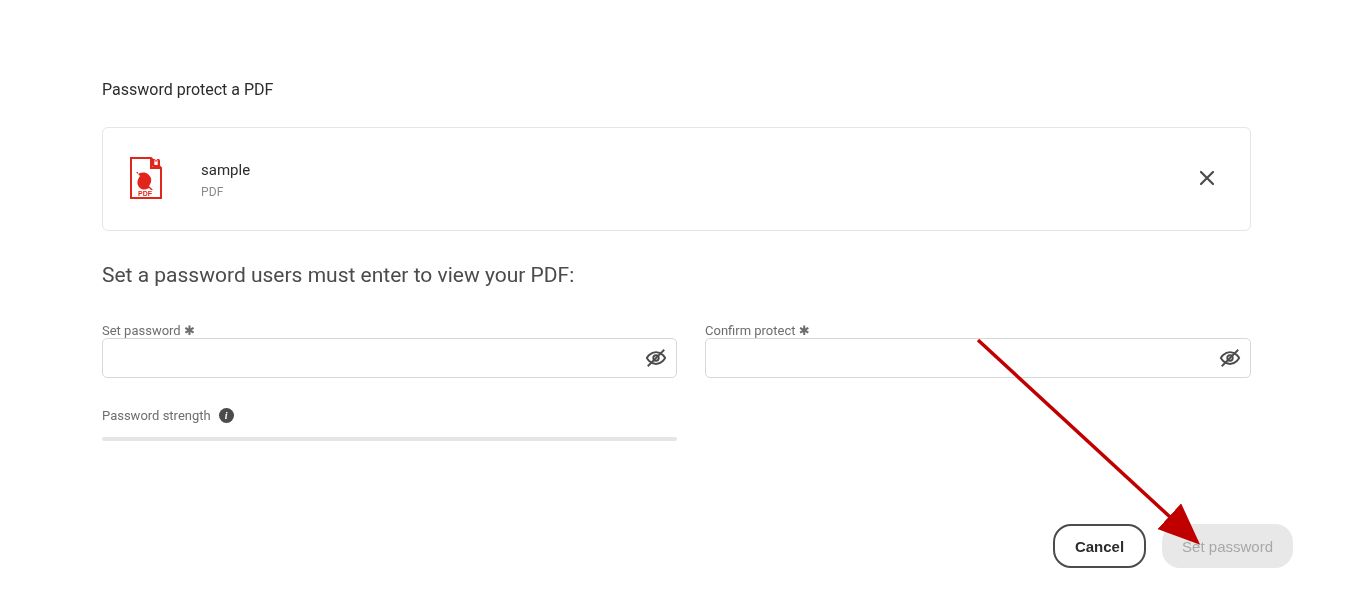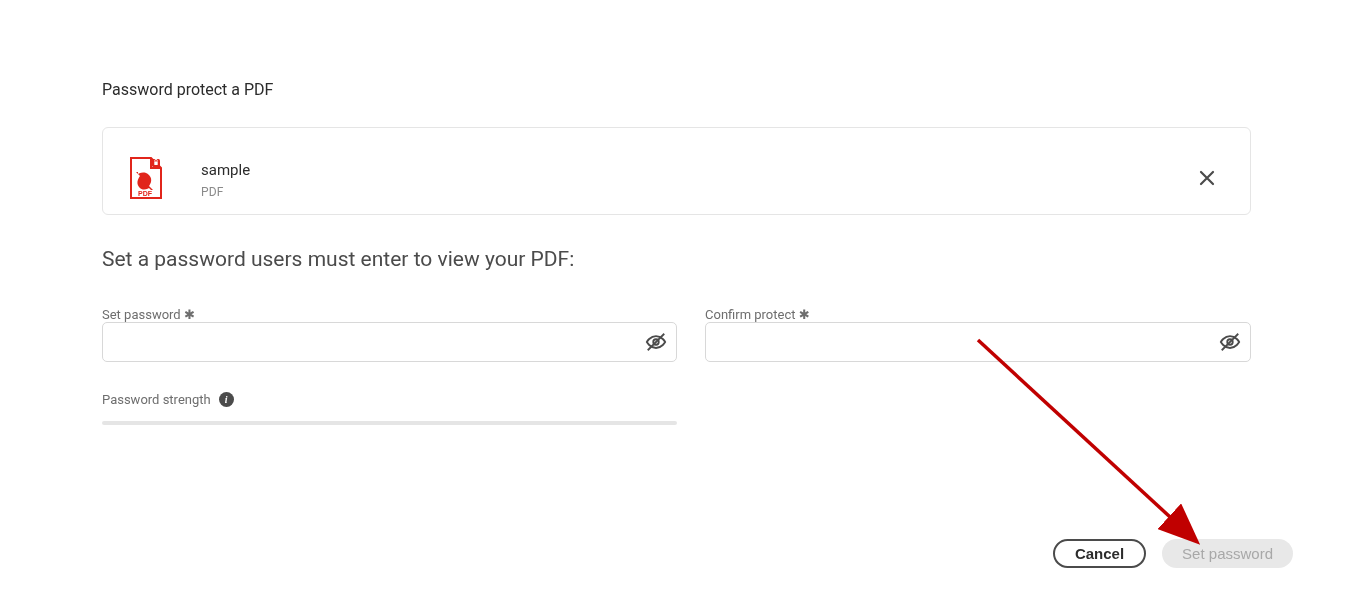--- a/index.html
+++ b/index.html
@@ -19,21 +19,21 @@
     }
     .page-title {
       font-size: 16px;
       font-weight: 400;
       color: #2c2c2c;
       margin-bottom: 28px;
     }
     .file-card {
       border: 1px solid #e5e5e5;
       border-radius: 6px;
-      padding: 28px 30px 10px 24px;
+      padding: 28px 30px 26px 24px;
       display: flex;
       align-items: center;
       margin-bottom: 32px;
     }
     .pdf-icon-wrap {
       width: 38px;
       margin-right: 36px;
       flex-shrink: 0;
     }
     .file-info {
@@ -138,21 +138,21 @@
     }
     .button-row {
       position: absolute;
       right: 60px;
       bottom: 42px;
       display: flex;
       gap: 16px;
       align-items: center;
     }
     .btn {
-      height: 29px;
+      height: 44px;
       padding: 0 20px;
       border-radius: 18px;
       font-size: 15px;
       font-weight: 600;
       cursor: pointer;
       display: inline-flex;
       align-items: center;
       justify-content: center;
     }
     .btn-cancel {

